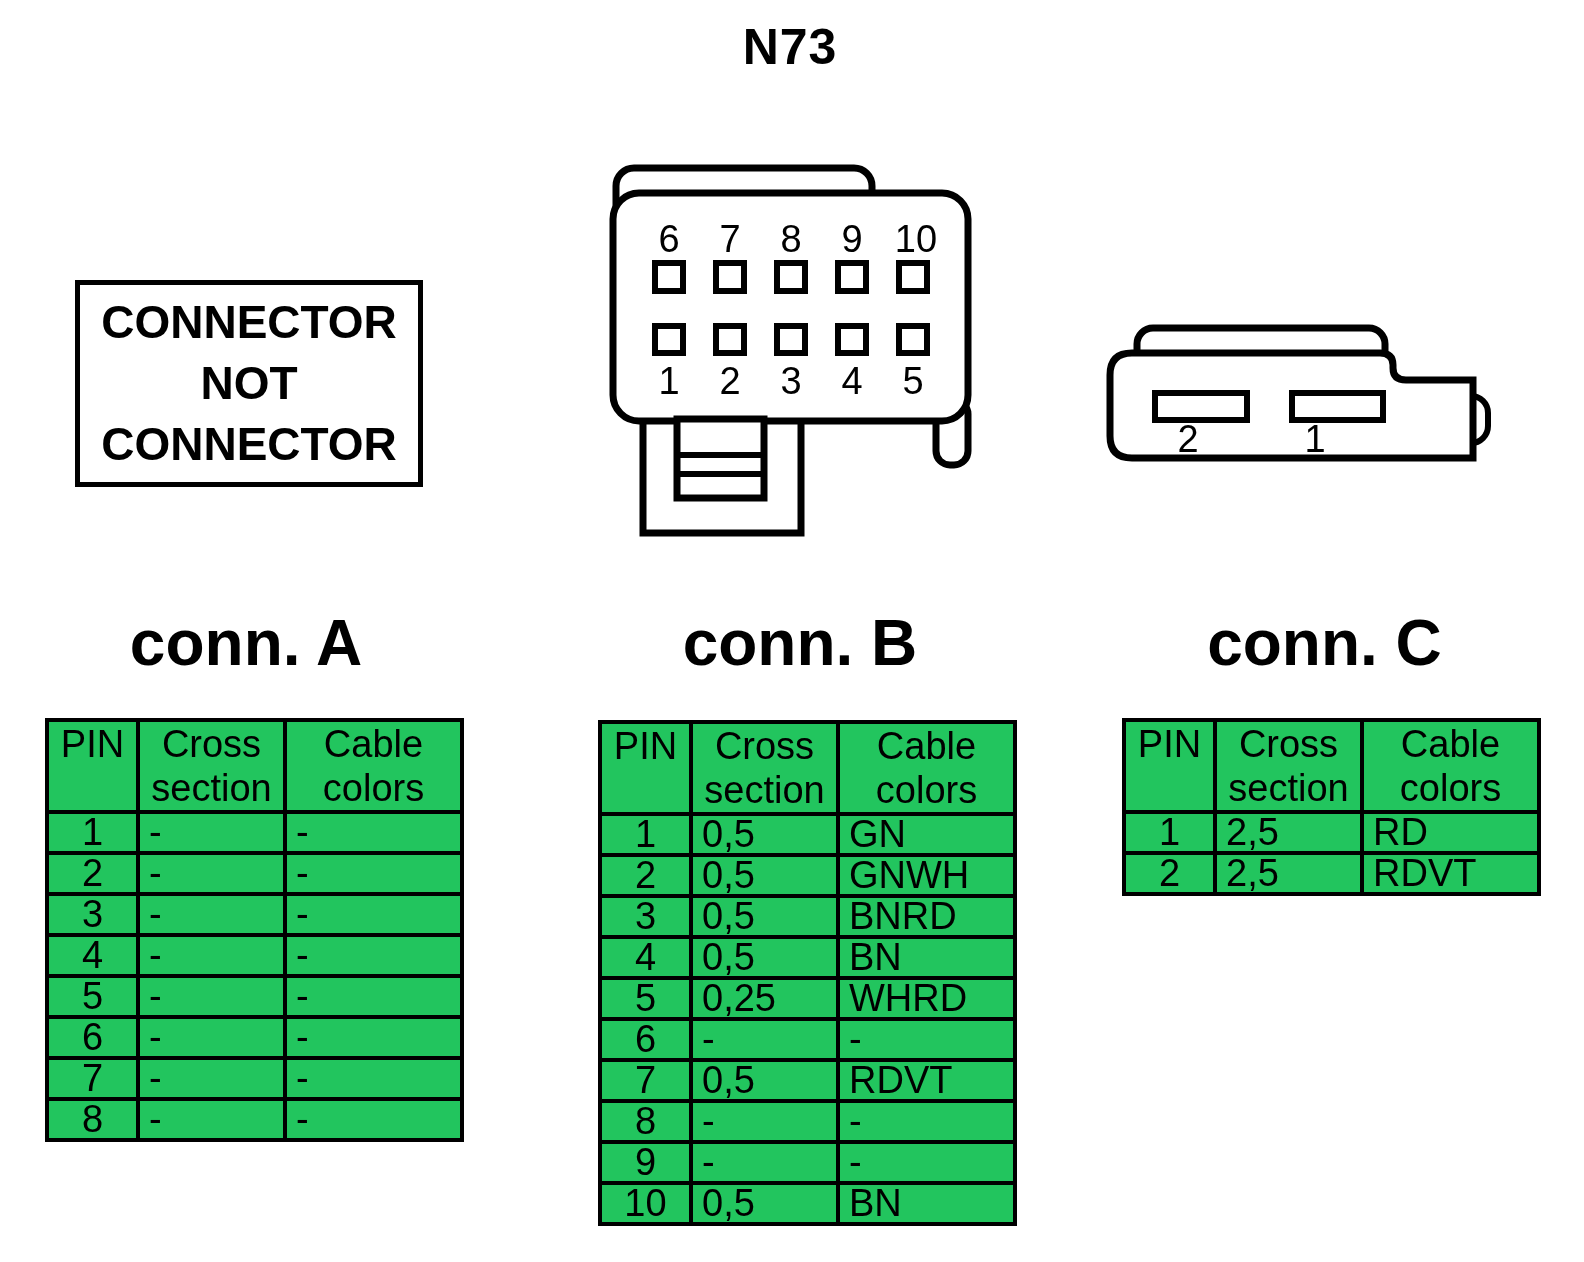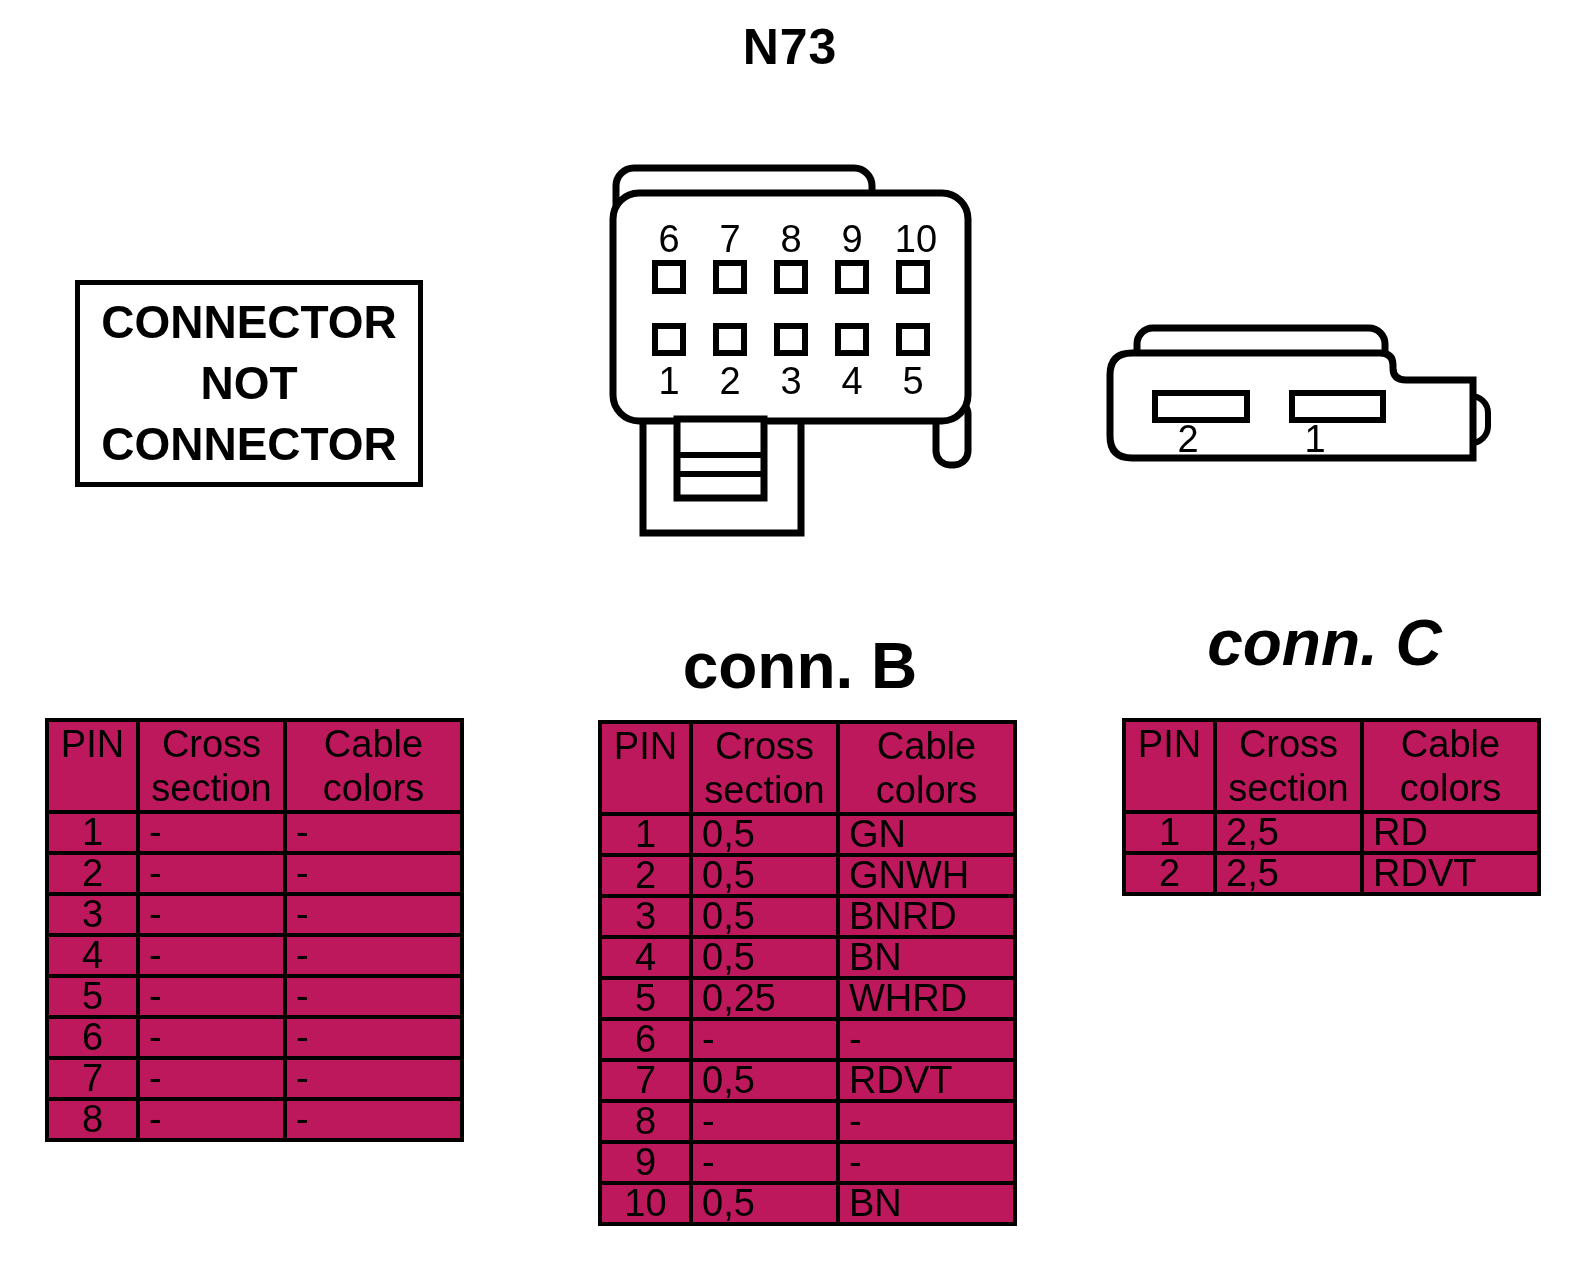--- a/index.html
+++ b/index.html
@@ -45,24 +45,24 @@
     line-height: 61px;
   }
 
   .conn-title {
     top: 606px;
     text-align: center;
     font-size: 64px;
     font-weight: bold;
   }
   .conn-title.a { left: 45px;   width: 402px; }
-  .conn-title.b { left: 598px;  width: 404px; margin-top: 23px; }
-  .conn-title.c { left: 1122px; width: 405px; font-style: italic; }
-
-  .pin-table { border-collapse: collapse; table-layout: fixed; width: 403px; background: #be185d; }
+  .conn-title.b { left: 598px;  width: 404px; }
+  .conn-title.c { left: 1122px; width: 405px; }
+
+  .pin-table { border-collapse: collapse; table-layout: fixed; width: 403px; background: #22c55e; }
   .pin-table th, .pin-table td {
     border: 4px solid #000;
     font-family: "Liberation Sans", sans-serif;
     font-size: 38px;
     color: #000;
     padding: 0;
     overflow: hidden;
   }
   .pin-table th {
     font-weight: normal;
@@ -145,20 +145,21 @@
       <path stroke-width="7" d="M 1132 353 L 1380 353 Q 1393 353 1393 365 L 1393 368 Q 1393 380 1406 380 L 1473 380 L 1473 458 L 1132 458 Q 1110 458 1110 436 L 1110 375 Q 1110 353 1132 353 Z"></path>
       <rect x="1155" y="393" width="92" height="27" stroke-width="6"></rect>
       <rect x="1292" y="393" width="91" height="27" stroke-width="6"></rect>
     </g>
     <g text-anchor="middle" stroke="none">
       <text x="1188" y="452">2</text>
       <text x="1315" y="452">1</text>
     </g>
   </svg>
 
+  <div class="abs conn-title a">conn. A</div>
   <div class="abs conn-title b">conn. B</div>
   <div class="abs conn-title c">conn. C</div>
 
   <table class="abs pin-table table-a">
       <thead>
         <tr>
           <th>PIN</th>
           <th>Cross section</th>
           <th>Cable colors</th>
         </tr>

